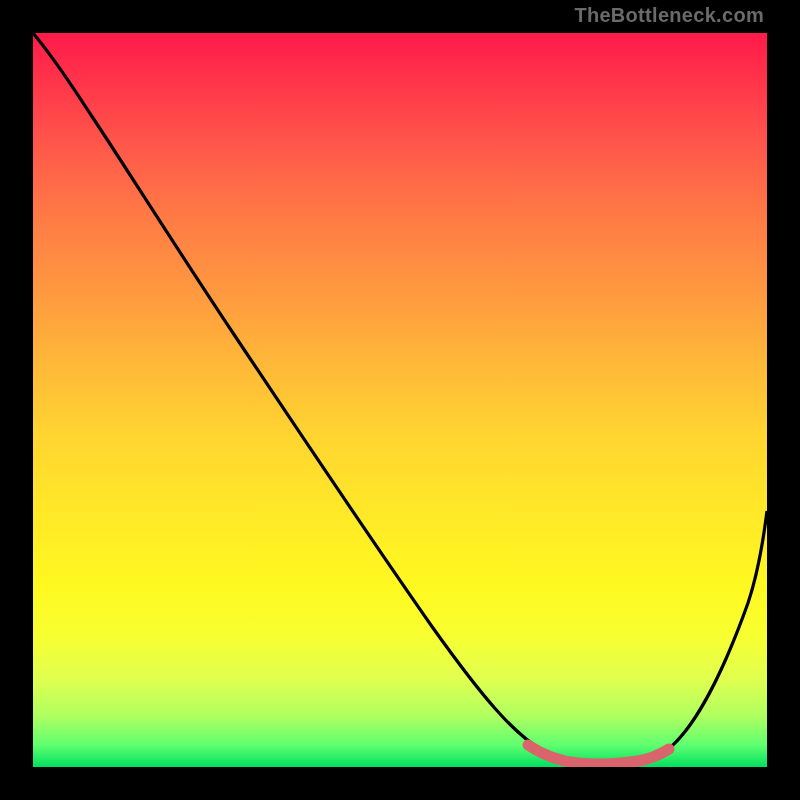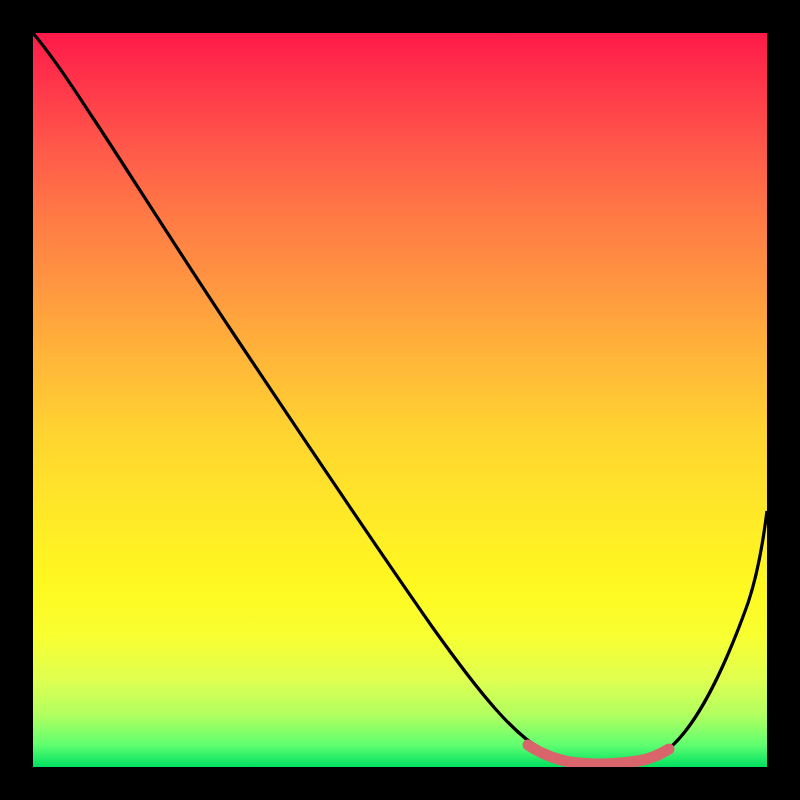--- a/index.html
+++ b/index.html
@@ -61,20 +61,21 @@
     left: 0;
     top: 0;
     width: 734px;
     height: 734px;
   }
 </style>
 </head>
 <body>
 
 <div class="container">
+  <div class="watermark">TheBottleneck.com</div>
   <div class="plot-area">
     <div class="gradient-bg"></div>
     <svg class="curve" viewBox="0 0 734 734" preserveAspectRatio="none">
 
       <path d="M 0 0
                C 25 30, 40 55, 60 85
                C 90 130, 140 210, 200 300
                C 260 390, 330 495, 400 595
                C 450 665, 480 700, 510 718
                C 530 728, 555 731, 580 731

